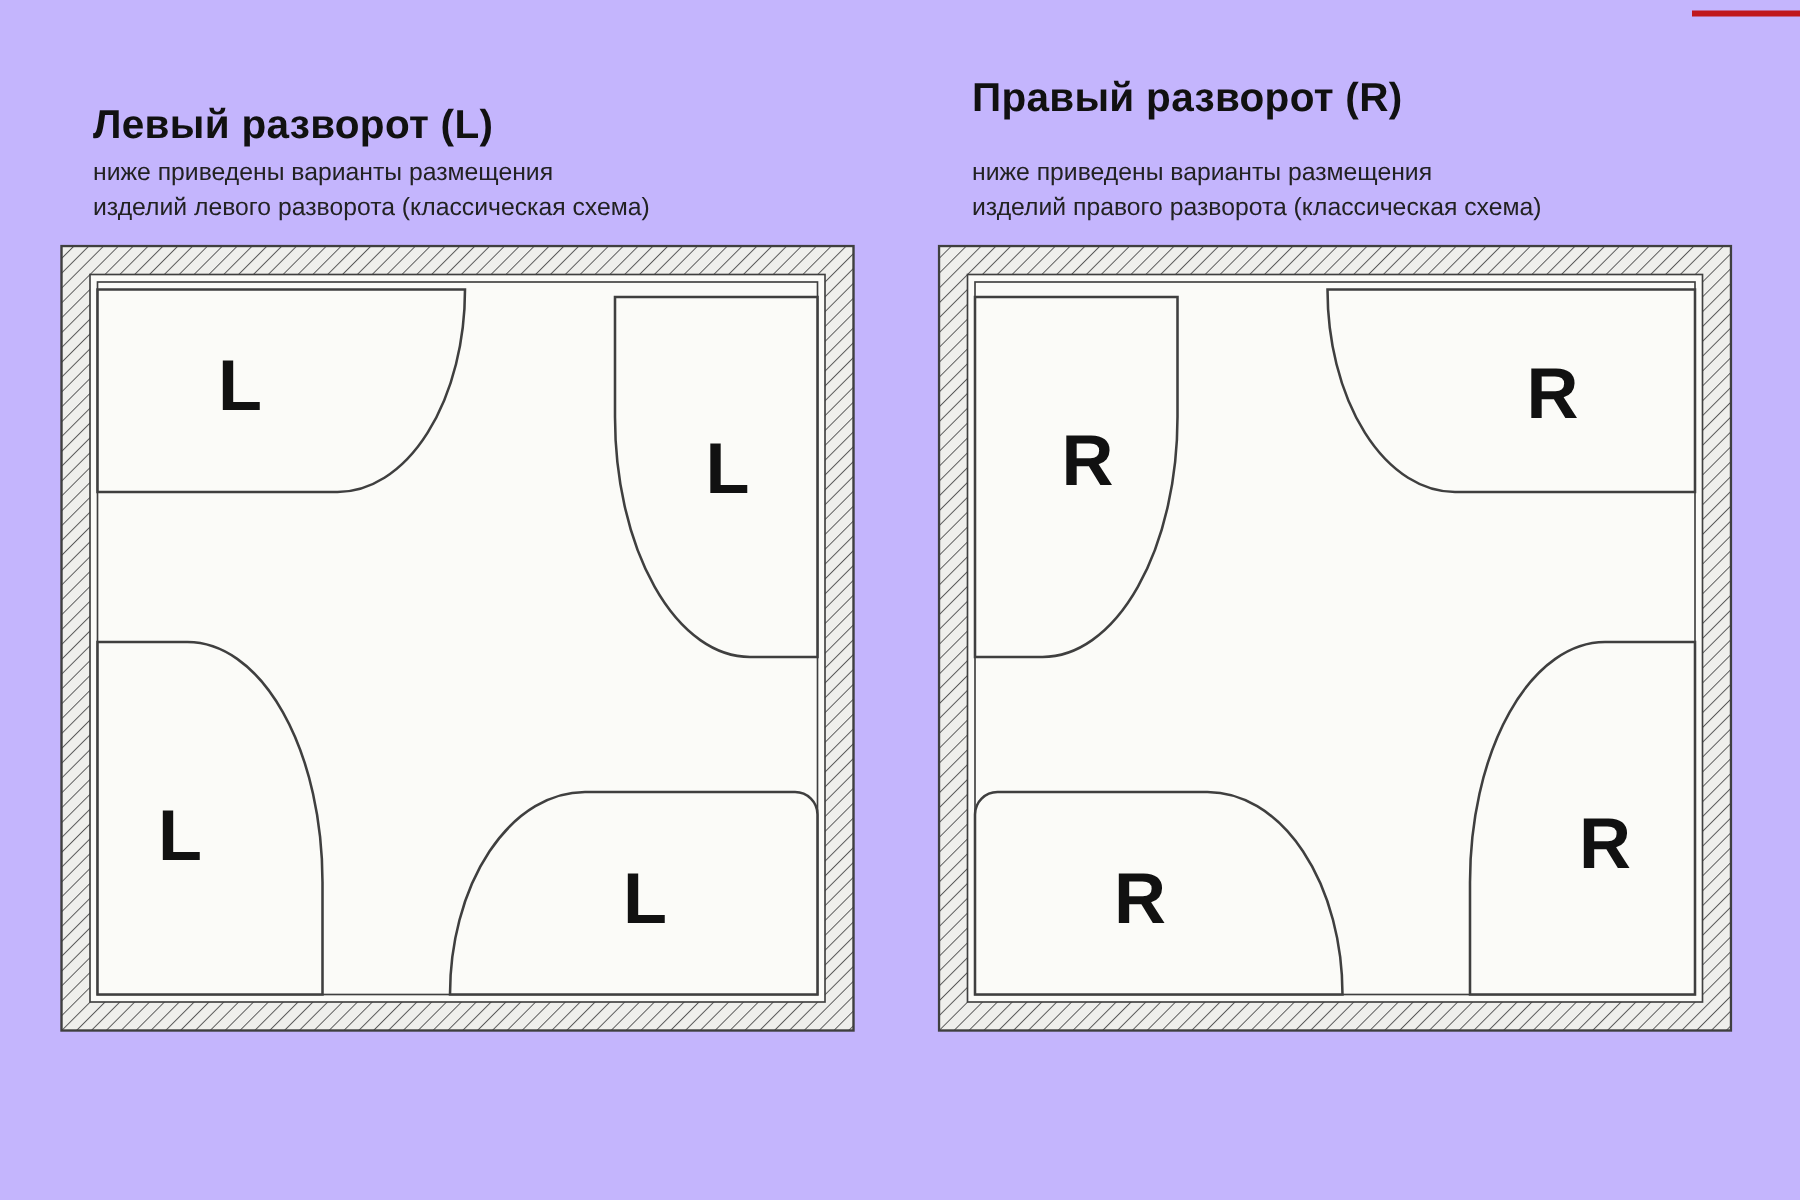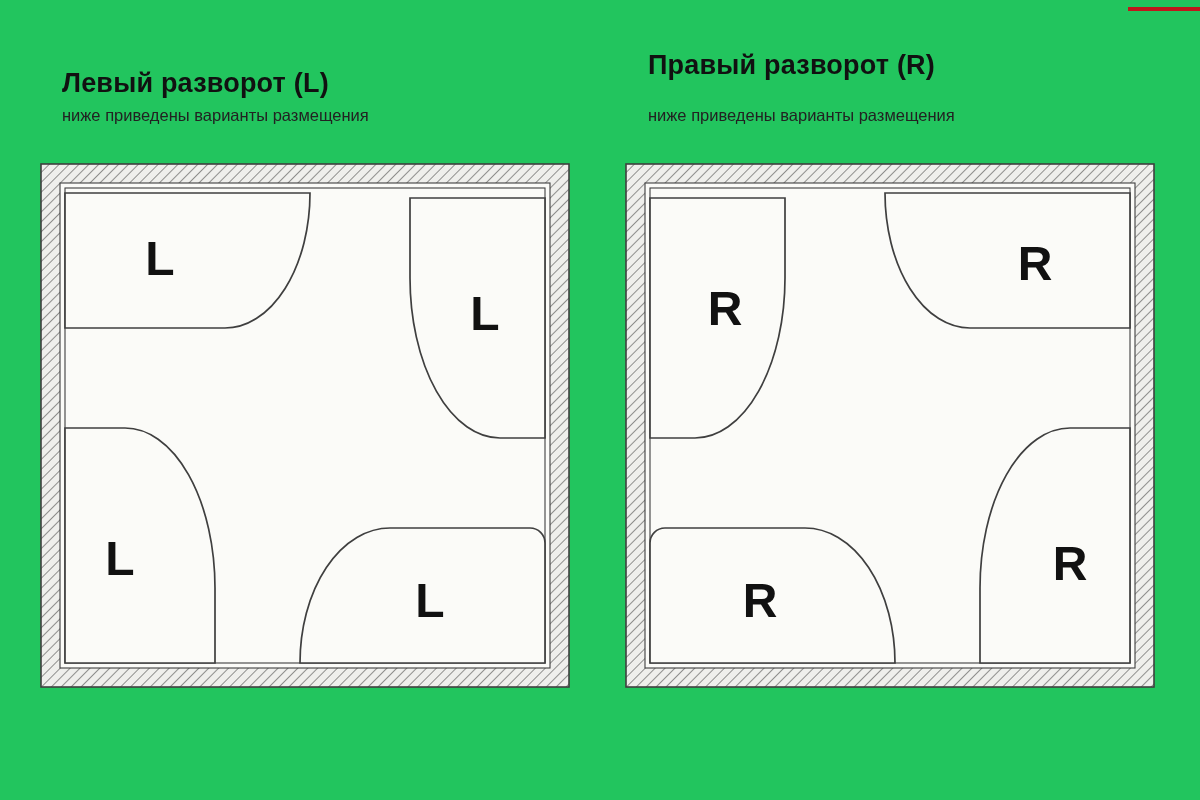--- a/index.html
+++ b/index.html
@@ -1,21 +1,21 @@
 <!DOCTYPE html>
 <html><head>
 <meta charset="utf-8">
 <style>
   * { margin: 0; padding: 0; box-sizing: border-box; }
   html, body { background: #e9e9e6; }
   .page {
     position: relative;
     width: 1200px;
     height: 800px;
-    background: #22c55e;
+    background: #c4b5fd;
     overflow: hidden;
     font-family: "Liberation Sans", "DejaVu Sans", sans-serif;
     color: #1c1c1c;
   }
   .red-mark {
     position: absolute;
     top: 7px;
     left: 1128px;
     width: 72px;
     height: 4px;
@@ -52,21 +52,21 @@
   }
 </style>
 </head>
 <body>
 
 <div class="page">
 
   <div class="red-mark"></div>
 
   <h1 class="panel-title title-left">Левый разворот (L)</h1>
-  <p class="panel-sub sub-left"><span>ниже приведены варианты размещения</span><br></p>
+  <p class="panel-sub sub-left"><span>ниже приведены варианты размещения</span><br><span>изделий левого разворота (классическая схема)</span></p>
 
   <svg class="room-svg svg-left" width="530" height="525" viewBox="0 0 530 525">
     <defs>
       <pattern id="hatchL" patternUnits="userSpaceOnUse" width="7" height="7" patternTransform="rotate(45)">
         <rect width="7" height="7" fill="#efefec"></rect>
         <line x1="0" y1="0" x2="0" y2="7" stroke="#5a5a5a" stroke-width="1.3"></line>
       </pattern>
     </defs>
 
     <rect x="1" y="1" width="528" height="523" fill="url(#hatchL)" stroke="#3f3f3f" stroke-width="1.6"></rect>
@@ -78,21 +78,21 @@
     <path d="M25,265 H85 A90,160 0 0 1 175,425 V500 H25 Z" fill="#fbfbf8" stroke="#3f3f3f" stroke-width="1.7"></path>
     <path d="M260,500 A90,135 0 0 1 350,365 H490 A15,15 0 0 1 505,380 V500 Z" fill="#fbfbf8" stroke="#3f3f3f" stroke-width="1.7"></path>
 
     <text class="tub-label" x="120" y="95" text-anchor="middle" dominant-baseline="central">L</text>
     <text class="tub-label" x="445" y="150" text-anchor="middle" dominant-baseline="central">L</text>
     <text class="tub-label" x="80" y="395" text-anchor="middle" dominant-baseline="central">L</text>
     <text class="tub-label" x="390" y="437" text-anchor="middle" dominant-baseline="central">L</text>
   </svg>
 
   <h1 class="panel-title title-right">Правый разворот (R)</h1>
-  <p class="panel-sub sub-right"><span>ниже приведены варианты размещения</span><br></p>
+  <p class="panel-sub sub-right"><span>ниже приведены варианты размещения</span><br><span>изделий правого разворота (классическая схема)</span></p>
 
   <svg class="room-svg svg-right" width="530" height="525" viewBox="0 0 530 525">
     <defs>
       <pattern id="hatchR" patternUnits="userSpaceOnUse" width="7" height="7" patternTransform="rotate(45)">
         <rect width="7" height="7" fill="#efefec"></rect>
         <line x1="0" y1="0" x2="0" y2="7" stroke="#5a5a5a" stroke-width="1.3"></line>
       </pattern>
     </defs>
 
     <rect x="1" y="1" width="528" height="523" fill="url(#hatchR)" stroke="#3f3f3f" stroke-width="1.6"></rect>

